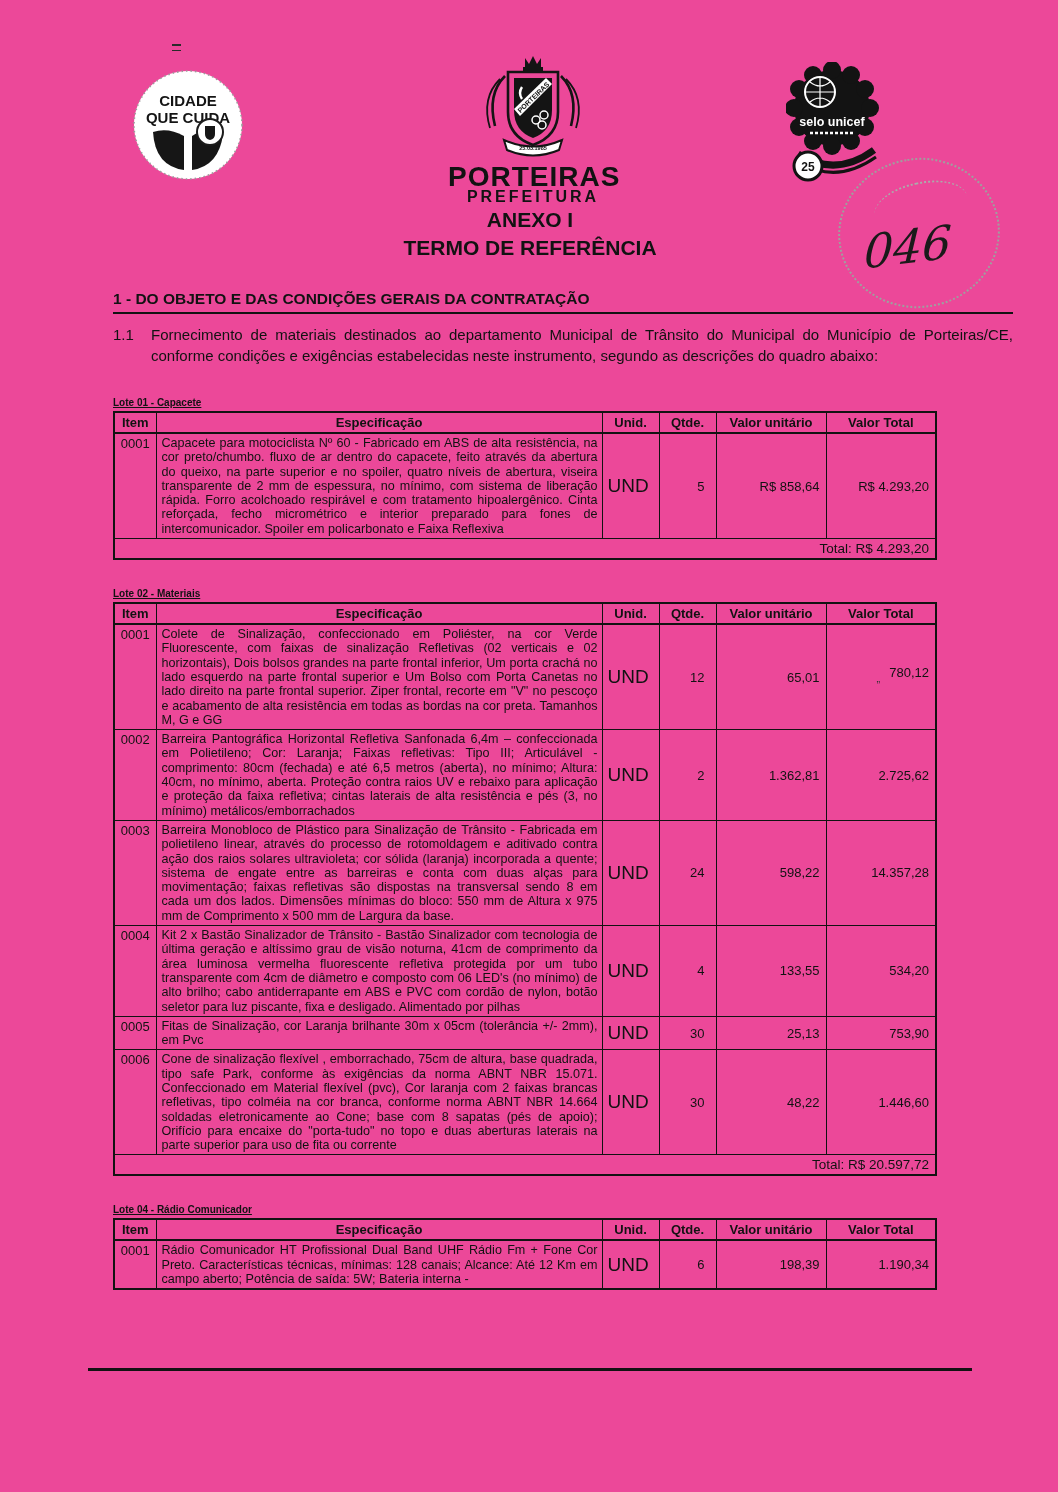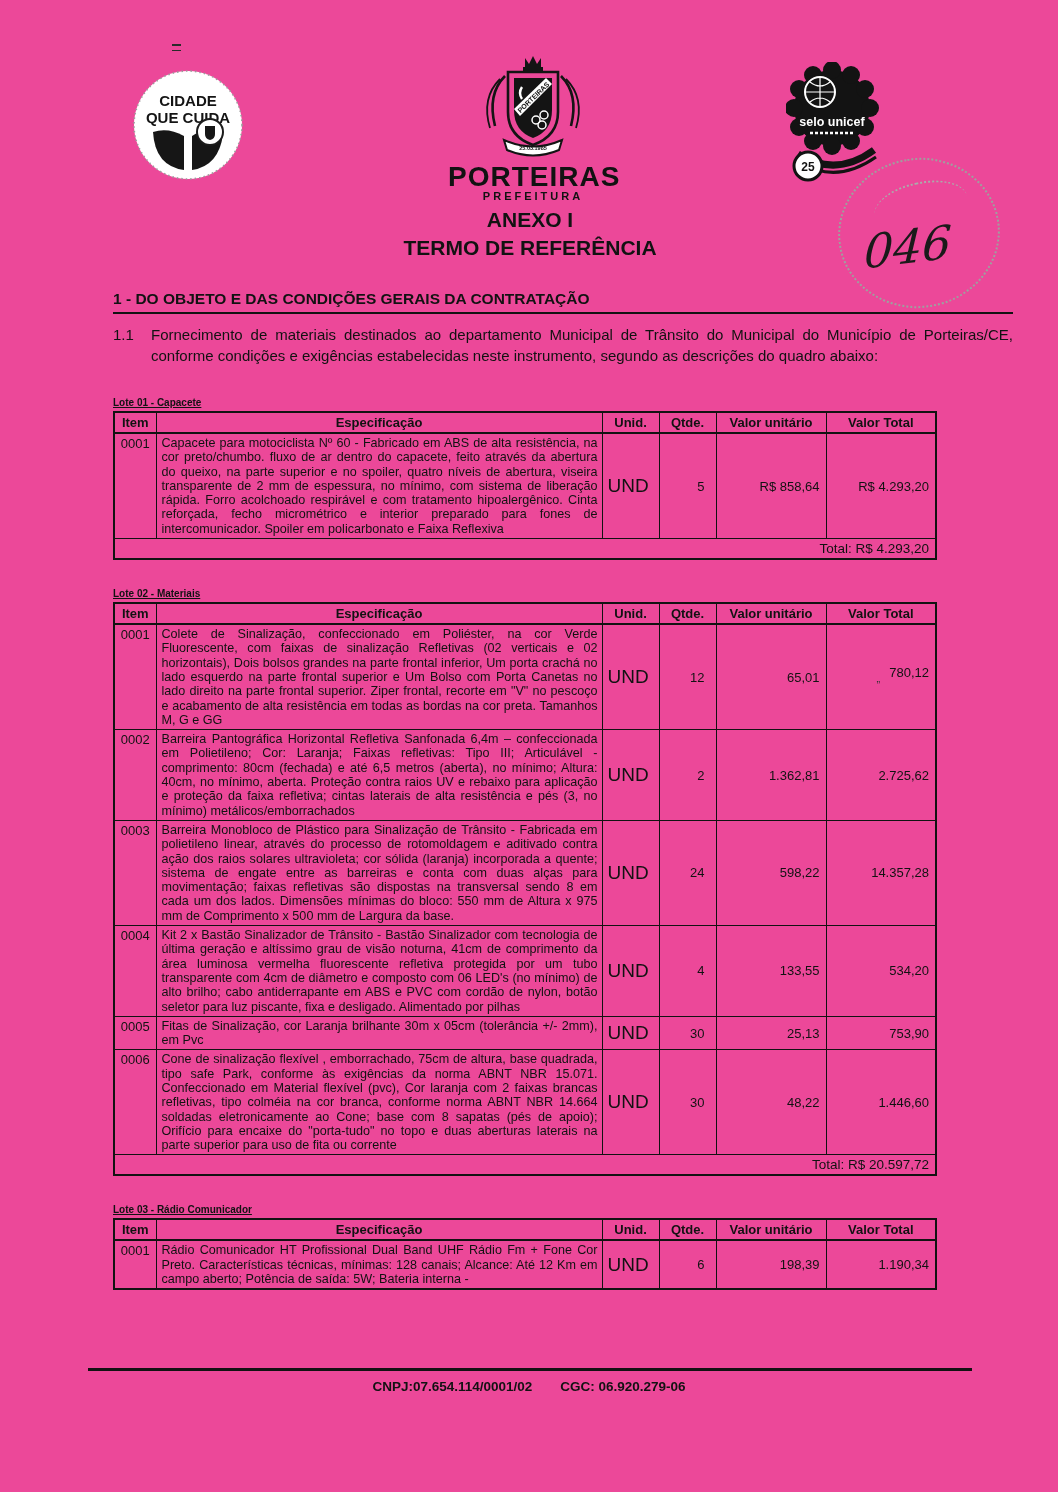--- a/index.html
+++ b/index.html
@@ -11,21 +11,21 @@
   
   .art1 { position:absolute; left:172px; top:44px; width:9px; height:4px;
           border-top:2px solid #2a2a2a; border-bottom:1px solid #2a2a2a; }
   .art2 { position:absolute; left:148px; top:112px; width:7px; height:5px;
           border-top:2px solid #333; border-bottom:1px dotted #333; }
 
   
   .left-logo  { position:absolute; left:131px; top:68px; }
   .crest-wrap { position:absolute; left:448px; top:54px; width:170px; text-align:center; }
   .org-name { font-size:28px; font-weight:bold; letter-spacing:1px; line-height:26px; margin-top:2px; }
-  .org-sub  { font-size:11px; font-weight:bold; letter-spacing:3px; line-height:13px; }
+  .org-sub  { font-size:16px; font-weight:bold; letter-spacing:3px; line-height:13px; }
   .unicef-badge { position:absolute; left:786px; top:62px; }
 
   .stamp { position:absolute; left:838px; top:158px; width:162px; height:150px; }
   .stamp-ellipse { position:absolute; inset:0; border:2px dotted #9f9f9f; border-radius:50%;
                    transform:rotate(-9deg); }
   .stamp-inner { position:absolute; left:22%; top:16%; width:58%; height:30%;
                  border-top:2px dotted #ababab; border-radius:50%; transform:rotate(-12deg); }
   .stamp-number { position:absolute; left:26px; top:62px;
                   font-family:"DejaVu Serif", serif; font-style:italic; font-weight:500;
                   font-size:46px; transform:rotate(-7deg) skewX(-10deg); color:#1a1a1a; }
@@ -271,21 +271,21 @@
         </tbody>
         <tfoot>
           <tr>
             <td class="total-cell" colspan="6">Total: R$ 20.597,72</td>
           </tr>
         </tfoot>
       </table>
     </div>
 
     <div class="lot">
-      <div class="lot-title">Lote 03 - Rádio Comunicador</div>
+      <div class="lot-title">Lote 04 - Rádio Comunicador</div>
       <table class="lot-table">
         <colgroup>
             <col style="width:42px">
             <col style="width:446px">
             <col style="width:57px">
             <col style="width:57px">
             <col style="width:110px">
             <col style="width:110px">
           </colgroup>
         <thead>
@@ -308,18 +308,15 @@
             <td class="c-vt">1.190,34</td>
           </tr>
         </tbody>
       </table>
     </div>
 
   </div>
 
   <div class="footer">
     <div class="footer-line"></div>
-    <div>
-      <span>CNPJ:07.654.114/0001/02</span><span class="footer-gap"></span><span>CGC: 06.920.279-06</span>
-    </div>
   </div>
 
 </div>
 
 </body></html>

